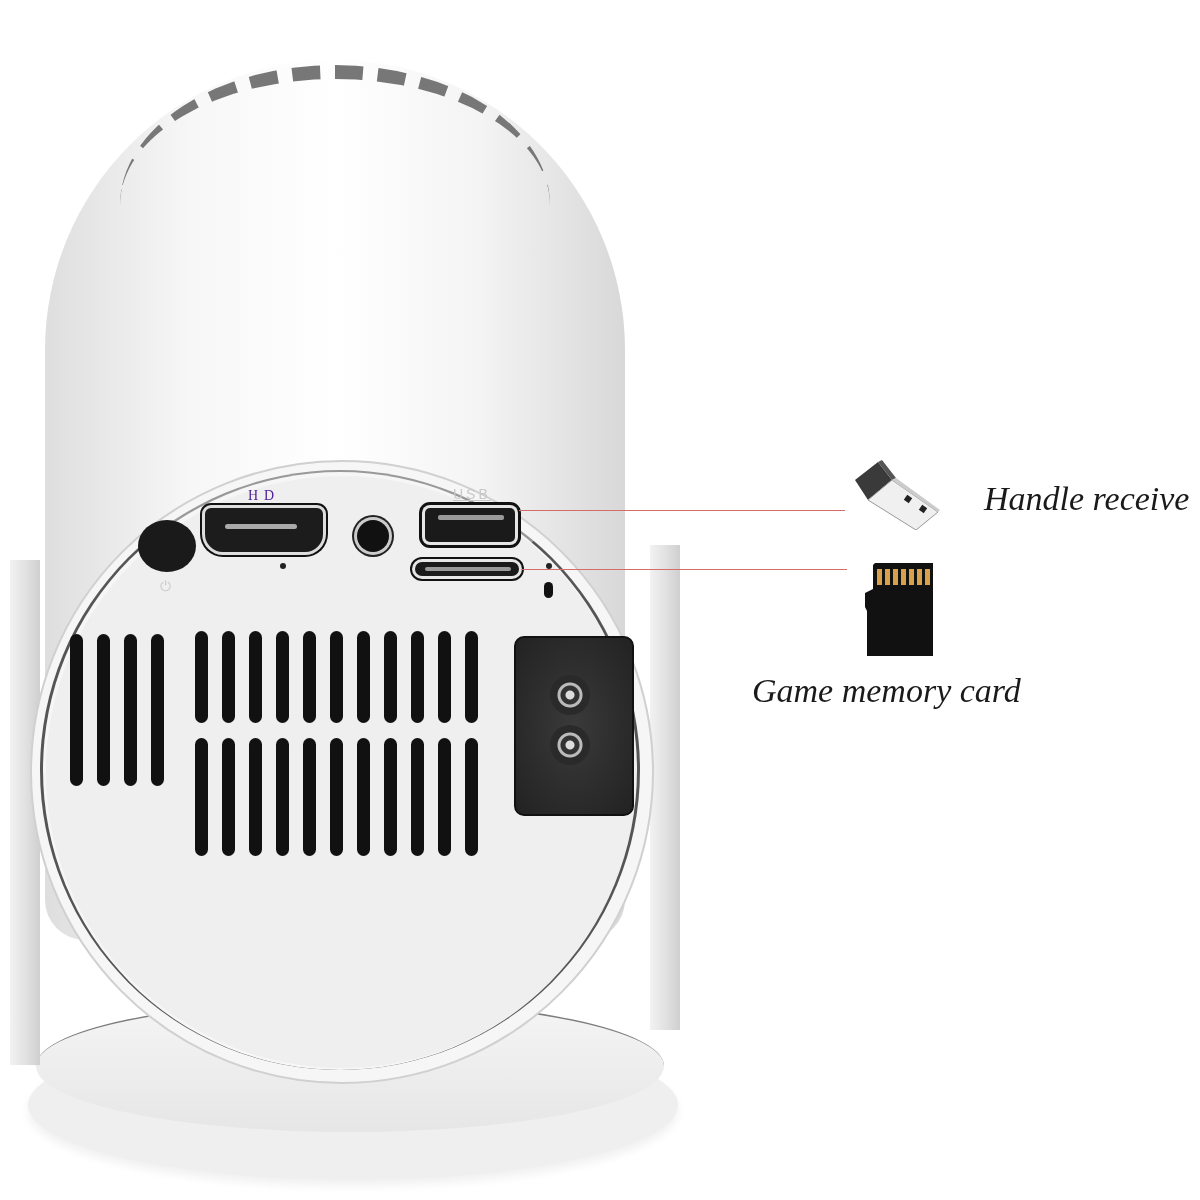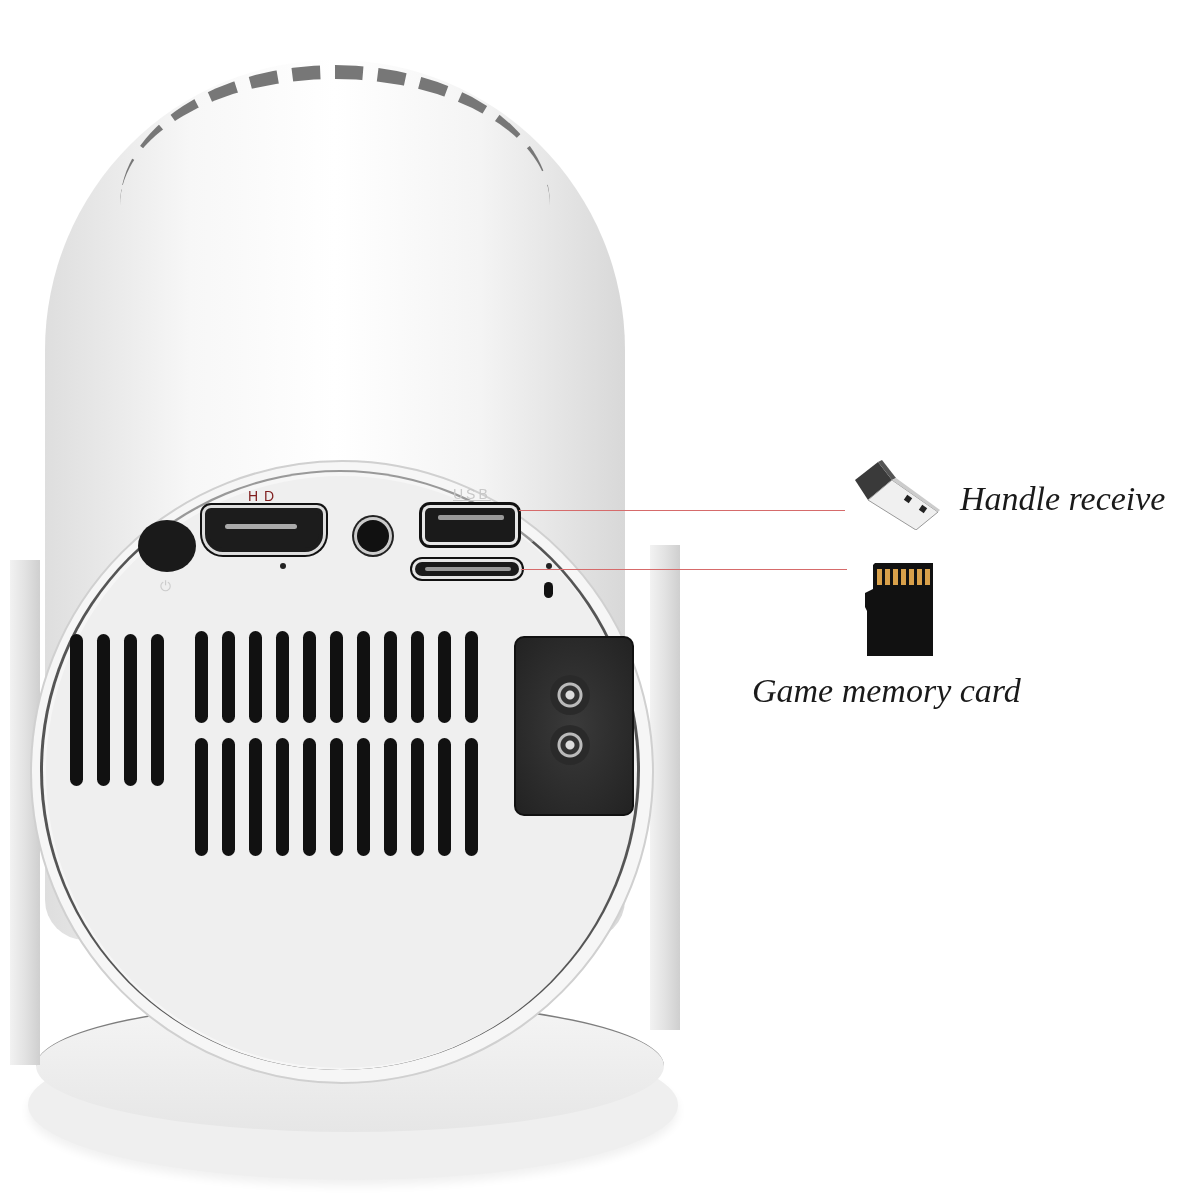--- a/index.html
+++ b/index.html
@@ -14,21 +14,21 @@
     
     .body { left: 45px; top: 60px; width: 580px; height: 880px; border-radius: 290px 290px 40px 40px; background: linear-gradient(90deg,#dedede 0%,#f7f7f7 25%,#ffffff 50%,#f4f4f4 75%,#d8d8d8 100%); }
     .grille { left: 120px; top: 65px; width: 430px; height: 140px; border-radius: 50% 50% 0 0 / 100% 100% 0 0; border-top: 14px dashed #777; box-sizing: border-box; }
     .face { left: 30px; top: 460px; width: 620px; height: 620px; border-radius: 50%; background: #efefef; border: 2px solid #d0d0d0; box-shadow: inset 0 0 0 14px #f6f6f6; }
     .face-rim { left: 40px; top: 470px; width: 600px; height: 600px; border-radius: 50%; border-left: 3px solid #555; border-top: 2px solid #999; border-right: 3px solid #555; box-sizing: border-box; }
     
     .power { left: 138px; top: 520px; width: 58px; height: 52px; border-radius: 50%; background: #1a1a1a; }
     .power-label { left: 160px; top: 578px; font-size: 14px; color: #ccc; font-family: "Liberation Sans", sans-serif; }
     .hdmi { left: 205px; top: 508px; width: 110px; height: 36px; background: #1c1c1c; border: 4px solid #1c1c1c; box-shadow: 0 0 0 3px #ddd, 0 0 0 5px #111; border-radius: 6px 6px 18px 18px; }
     .hdmi-pin { left: 225px; top: 524px; width: 72px; height: 5px; background: #aaa; border-radius: 3px; }
-    .hdmi-label { left: 248px; top: 488px; font-size: 14px; color: #7f1d1d; letter-spacing: 6px; font-family: Liberation Sans, sans-serif; }
+    .hdmi-label { left: 248px; top: 488px; font-size: 14px; color: #4c1d95; letter-spacing: 6px; font-family: Liberation Serif, serif; }
     .dot { width: 6px; height: 6px; background: #222; border-radius: 50%; }
     .audio { left: 357px; top: 520px; width: 32px; height: 32px; border-radius: 50%; background: #111; box-shadow: 0 0 0 3px #ccc, 0 0 0 5px #222; }
     .usb { left: 425px; top: 508px; width: 90px; height: 34px; background: #1a1a1a; border-radius: 5px; box-shadow: 0 0 0 3px #e6e6e6, 0 0 0 6px #111; }
     .usb-pin { left: 438px; top: 515px; width: 66px; height: 5px; background: #999; border-radius: 2px; }
     .usb-label { left: 453px; top: 486px; font-size: 14px; color: #c8c8c8; letter-spacing: 3px; font-family: "Liberation Sans", sans-serif; text-decoration: underline; }
     .card-slot { left: 415px; top: 562px; width: 104px; height: 14px; background: #1a1a1a; border-radius: 8px; box-shadow: 0 0 0 3px #e6e6e6, 0 0 0 5px #111; }
     .card-pin { left: 425px; top: 567px; width: 86px; height: 4px; background: #999; border-radius: 2px; }
     .led { left: 544px; top: 582px; width: 9px; height: 16px; border-radius: 5px; background: #111; }
     
     .vent { width: 13px; background: #111; border-radius: 7px; }
@@ -111,21 +111,21 @@
 <div class="abs callout-line" style="left:521px;top:569px;width:326px;"></div>
 
 <svg class="abs dongle" viewBox="0 0 90 70">
   <polygon points="5,20 28,2 42,20 18,40" fill="#3a3a3a"></polygon>
   <polygon points="28,2 42,20 46,18 32,0" fill="#555"></polygon>
   <polygon points="18,40 42,20 88,52 66,70" fill="#f0f0f0" stroke="#999" stroke-width="1"></polygon>
   <polygon points="42,20 46,18 90,50 88,52" fill="#ccc"></polygon>
   <rect x="55" y="36" width="6" height="6" fill="#222" transform="rotate(35 58 39)"></rect>
   <rect x="70" y="46" width="6" height="6" fill="#222" transform="rotate(35 73 49)"></rect>
 </svg>
-<div class="abs label" style="left:960px;top:480px;">Handle receive</div>
+<div class="abs label" style="left:984px;top:480px;">Handle receive</div>
 
 <svg class="abs sdcard" viewBox="0 0 70 95">
   <path d="M10,0 H68 V93 H2 V48 L0,44 V30 L8,26 V2 Z" fill="#111"></path>
   <g fill="#d8a04a">
     <rect x="12" y="6" width="5" height="16"></rect>
     <rect x="20" y="6" width="5" height="16"></rect>
     <rect x="28" y="6" width="5" height="16"></rect>
     <rect x="36" y="6" width="5" height="16"></rect>
     <rect x="44" y="6" width="5" height="16"></rect>
     <rect x="52" y="6" width="5" height="16"></rect>

